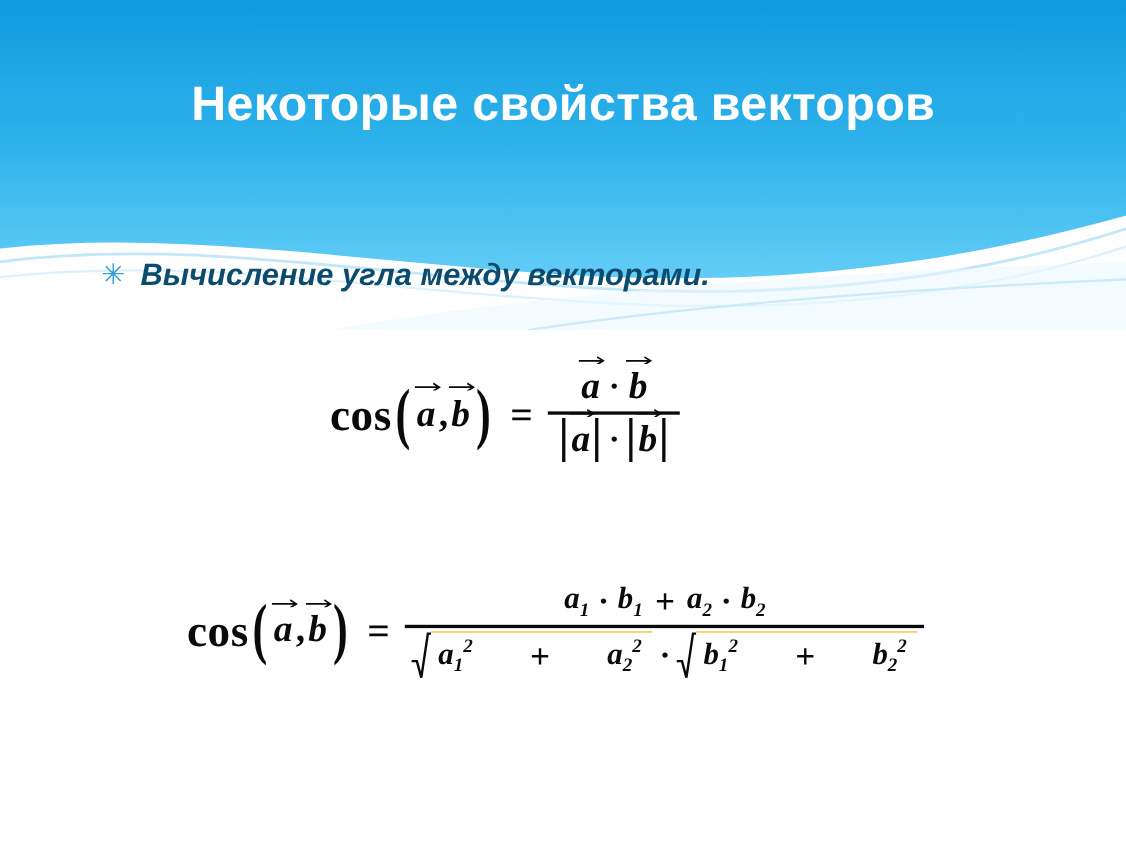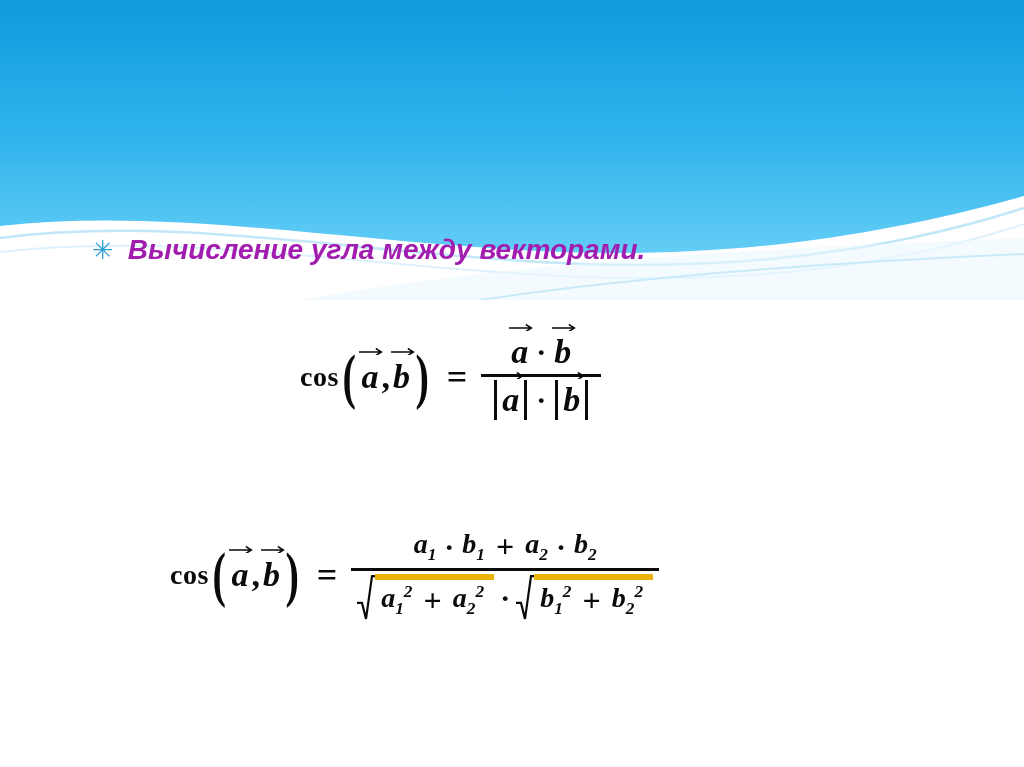--- a/index.html
+++ b/index.html
@@ -66,21 +66,21 @@
     line-height: 34px;
     margin-right: 14px;
     font-family: "DejaVu Sans", sans-serif;
   }
   .bullet-text {
     font-family: "Liberation Sans", sans-serif;
     font-style: italic;
     font-weight: bold;
     font-size: 28px;
     line-height: 34px;
-    color: #a21caf;
+    color: #0c4a6e;
     white-space: nowrap;
   }
 
   
   .formula {
     position: absolute;
     color: #0a0a0a;
     font-family: "Liberation Serif", serif;
     font-weight: bold;
     font-style: italic;
@@ -91,21 +91,21 @@
   .eqrow {
     display: flex;
     align-items: center;
   }
 
   
   .cosname {
     font-family: "Liberation Serif", serif;
     font-style: normal;
     font-weight: bold;
-    font-size: 28px;
+    font-size: 41px;
     letter-spacing: 0.5px;
   }
   .paren {
     font-family: "Liberation Serif", serif;
     font-style: normal;
     font-weight: bold;
     font-size: 62px;
     line-height: 0.8;
     transform: scaleX(0.65);
     display: inline-block;
@@ -206,24 +206,25 @@
   .sqrt {
     display: inline-flex;
     align-items: stretch;
   }
   .sqrt .radical {
     width: 18px;
     display: block;
   }
   .sqrt .radical svg { display: block; height: 100%; width: 100%; }
   .sqrt .radicand {
-    border-top: 6px solid #eab308;
+    border-top: 1px solid #eab308;
     padding: 2px 8px 2px 4px;
     display: flex;
     align-items: center;
+    gap: 41px;
   }
 </style>
 </head>
 <body>
 
 <div class="slide">
 
   <div class="header-band">
     <svg width="1024" height="300" viewBox="0 0 1024 300" xmlns="http://www.w3.org/2000/svg">
       <defs>
@@ -245,20 +246,21 @@
         <path d="M0,0 L1024,0 L1024,196 C880,236 720,262 520,250 C330,239 160,208 0,226 Z" fill="url(#hdr)"></path>
 
         <path d="M0,238 C170,216 340,250 540,262 C740,274 900,248 1024,208" fill="none" stroke="#bfe6f9" stroke-width="2.5" opacity="0.95"></path>
         <path d="M0,252 C180,232 360,266 560,276 C760,286 910,262 1024,224" fill="none" stroke="#d9f0fc" stroke-width="2" opacity="0.9"></path>
         <path d="M300,300 C480,268 700,250 1024,238 L1024,300 Z" fill="#eaf7fd" opacity="0.55"></path>
         <path d="M480,300 C640,276 840,262 1024,254" fill="none" stroke="#bfe6f9" stroke-width="2" opacity="0.8"></path>
       </g>
     </svg>
   </div>
 
+  <div class="title">Некоторые свойства векторов</div>
 
   <div class="bullet-row">
     <span class="bullet-mark">✳</span>
     <span class="bullet-text">Вычисление угла между векторами.</span>
   </div>
 
   <div class="formula formula-1">
     <div class="eqrow">
       <span class="cosname">cos</span>
       <span class="paren">(</span>

